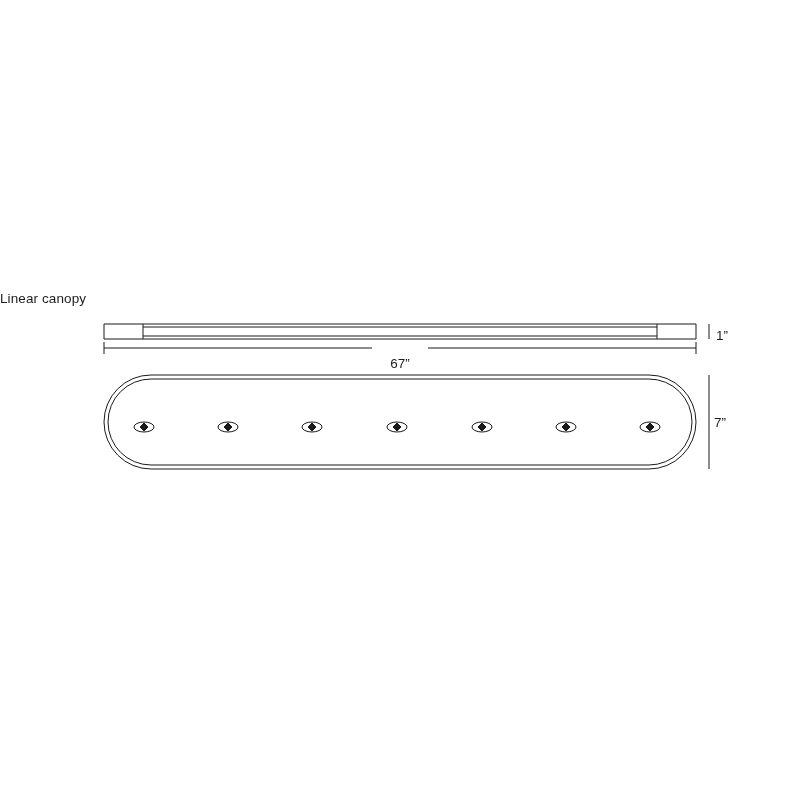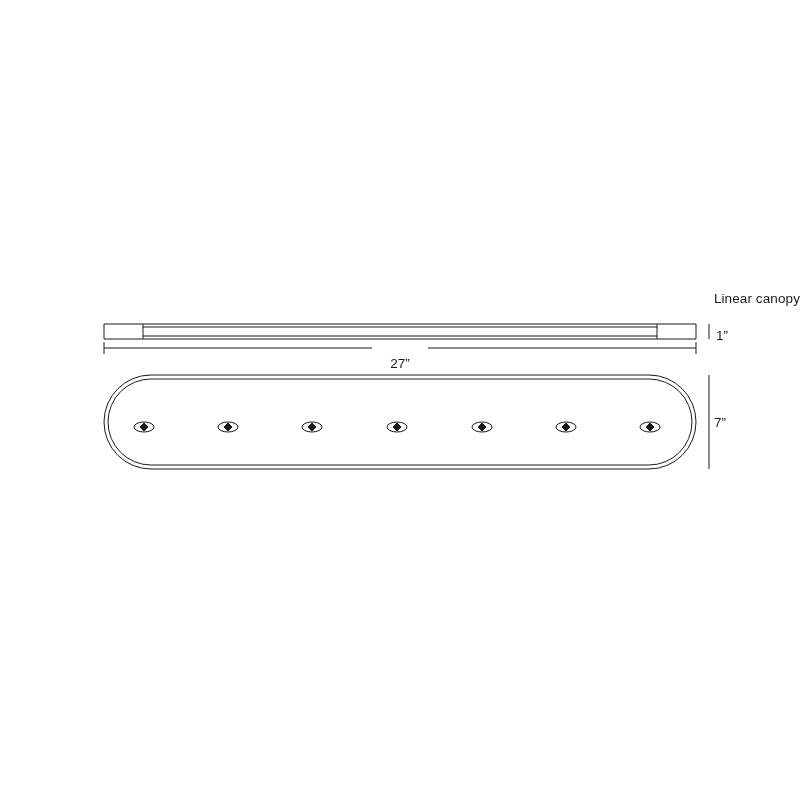--- a/index.html
+++ b/index.html
@@ -20,21 +20,21 @@
     left: 0;
     top: 0;
     width: 800px;
     height: 800px;
   }
   #title {
     position: absolute;
     left: 0;
     top: 291px;
     width: 800px;
-    text-align: right;
+    text-align: left;
     font-size: 13.5px;
     letter-spacing: 0.1px;
     color: #1d1d1d;
   }
   .dim-label {
     position: absolute;
     font-size: 13.5px;
     color: #1d1d1d;
     white-space: nowrap;
   }
@@ -126,17 +126,17 @@
         <path d="M 650 423 L 654 427 L 650 431 L 646 427 Z" fill="#1a1a1a"></path>
       </g>
     </g>
 
     <g stroke="#1a1a1a" stroke-width="1">
       <line x1="709" y1="375" x2="709" y2="469"></line>
     </g>
 
   </svg>
 
-  <div class="dim-label" id="label-width">27”</div>
+  <div class="dim-label" id="label-width">67”</div>
   <div class="dim-label" id="label-height-side">7”</div>
   <div class="dim-label" id="label-thickness">1”</div>
 
 </div>
 
 </body></html>

